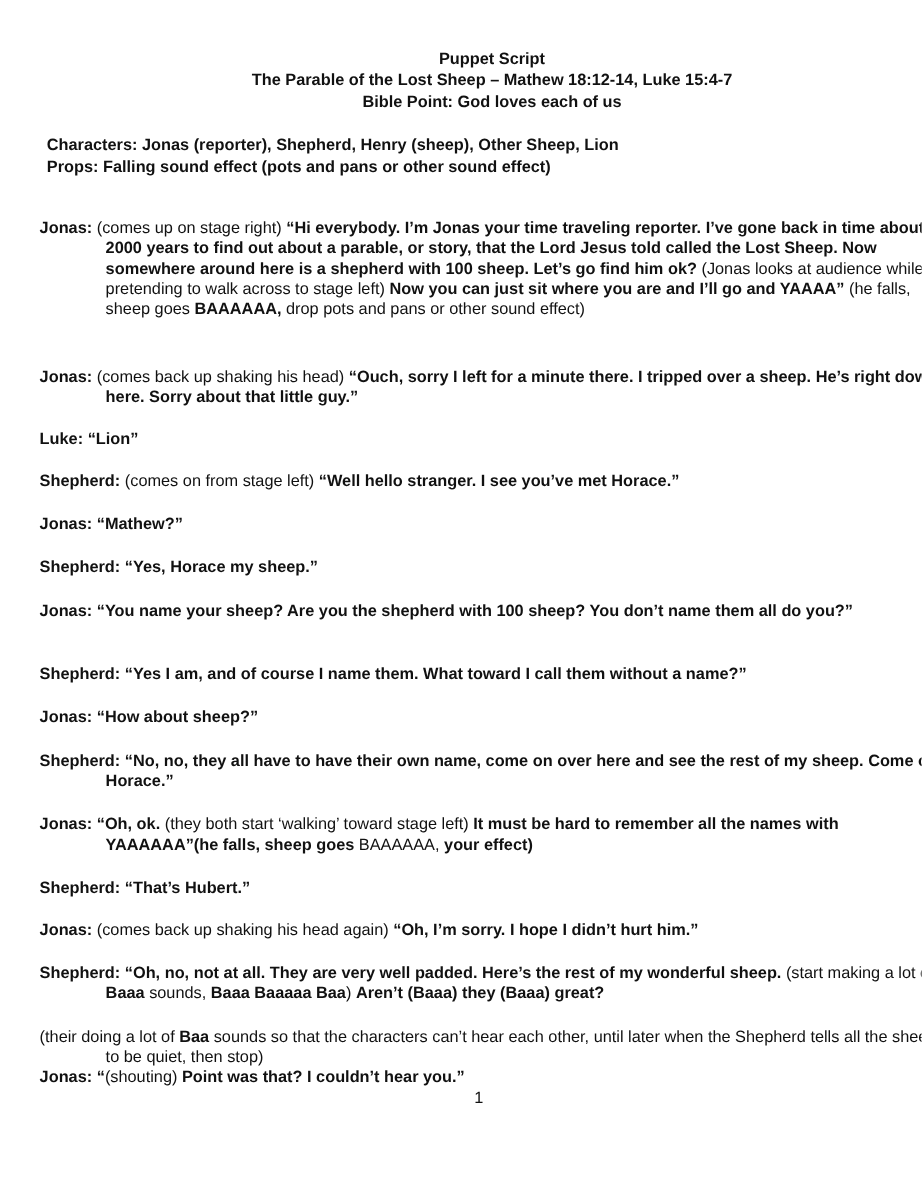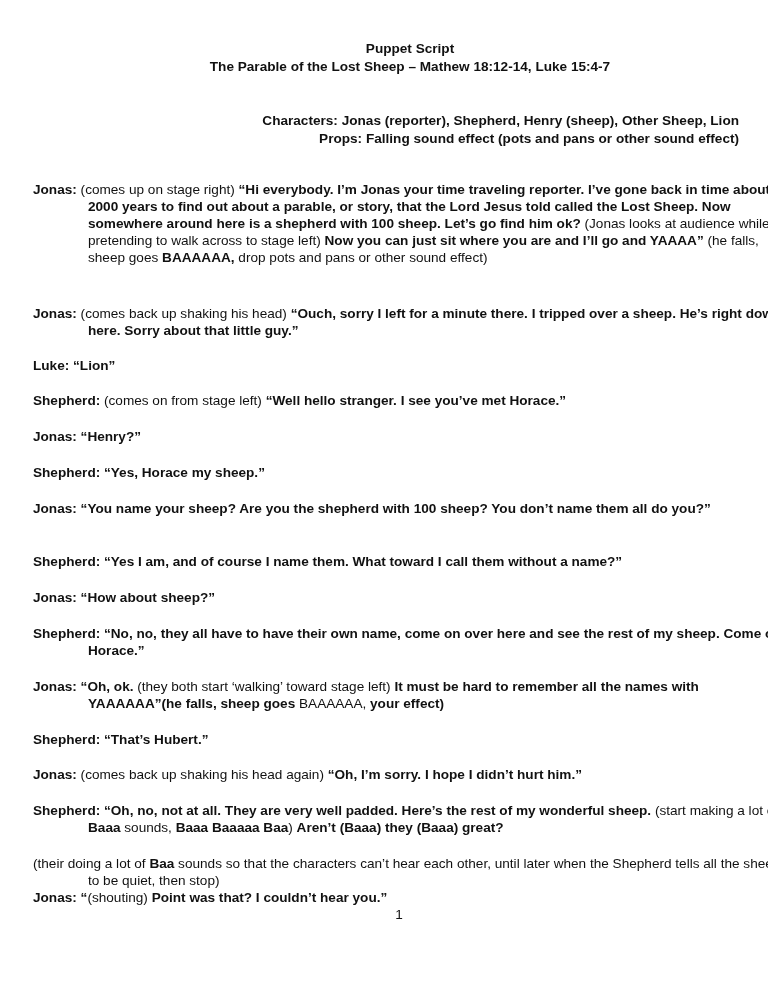--- a/index.html
+++ b/index.html
@@ -38,21 +38,20 @@
   }
   .meta {
     position: absolute;
     left: 39px;
     top: 112px;
     width: 700px;
   }
   .meta div {
     height: 18px;
     line-height: 18px;
-    text-align: right;
   }
   .b { font-weight: bold; }
   .n { font-weight: normal; }
   .para {
     position: absolute;
     left: 33px;
     width: 700px;
     padding-left: 55px;
     text-indent: -55px;
     line-height: 17px;
@@ -68,32 +67,33 @@
   }
 </style>
 </head>
 <body>
 
 <div class="page">
 
   <div class="header">
     <div>Puppet Script</div>
     <div>The Parable of the Lost Sheep – Mathew 18:12-14, Luke 15:4-7</div>
+    <div>Bible Point: God loves each of us</div>
   </div>
 
   <div class="meta">
     <div class="b">Characters: Jonas (reporter), Shepherd, Henry (sheep), Other Sheep, Lion</div>
     <div class="b">Props: Falling sound effect (pots and pans or other sound effect)</div>
   </div>
 
   <div class="para" style="top:181px"><span class="b">Jonas:</span><span class="n"> (comes up on stage right) </span><span class="b">“Hi everybody.  I’m Jonas your time traveling reporter.  I’ve gone back in time about 2000 years to find out about a parable, or story, that the Lord Jesus told called the Lost Sheep.  Now somewhere around here is a shepherd with 100 sheep.  Let’s go find him ok?</span><span class="n">  (Jonas looks at audience while pretending to walk across to stage left) </span><span class="b"> Now you can just sit where you are and I’ll go and YAAAA”</span><span class="n"> (he falls, sheep goes </span><span class="b">BAAAAAA,</span><span class="n"> drop pots and pans or other sound effect)</span></div>
   <div class="para" style="top:305px"><span class="b">Jonas:</span><span class="n"> (comes back up shaking his head) </span><span class="b">“Ouch, sorry I left for a minute there.  I tripped over a sheep.  He’s right down here.  Sorry about that little guy.”</span></div>
   <div class="para" style="top:357px"><span class="b">Luke:</span><span class="b"> “Lion”</span></div>
   <div class="para" style="top:392px"><span class="b">Shepherd:</span><span class="n"> (comes on from stage left) </span><span class="b">“Well hello stranger.  I see you’ve met Horace.”</span></div>
-  <div class="para" style="top:428px"><span class="b">Jonas:</span><span class="b">  “Henry?”</span></div>
+  <div class="para" style="top:428px"><span class="b">Jonas:</span><span class="b">  “Mathew?”</span></div>
   <div class="para" style="top:464px"><span class="b">Shepherd:</span><span class="b"> “Yes, Horace my sheep.”</span></div>
   <div class="para" style="top:500px"><span class="b">Jonas:</span><span class="b">  “You name your sheep?  Are you the shepherd with 100 sheep?  You don’t name them all do you?”</span></div>
   <div class="para" style="top:553px"><span class="b">Shepherd:</span><span class="b"> “Yes I am, and of course I name them.  What toward I call them without a name?”</span></div>
   <div class="para" style="top:589px"><span class="b">Jonas:</span><span class="b">  “How about sheep?”</span></div>
   <div class="para" style="top:625px"><span class="b">Shepherd:</span><span class="b"> “No, no, they all have to have their own name, come on over here and see the rest of my sheep.  Come on Horace.”</span></div>
   <div class="para" style="top:678px"><span class="b">Jonas:</span><span class="b">  “Oh, ok.</span><span class="n">  (they both start ‘walking’ toward stage left) </span><span class="b">It must be hard to remember all the names with YAAAAAA”(he falls, sheep goes </span><span class="n">BAAAAAA, </span><span class="b">your effect)</span></div>
   <div class="para" style="top:731px"><span class="b">Shepherd:</span><span class="b"> “That’s Hubert.”</span></div>
   <div class="para" style="top:766px"><span class="b">Jonas:</span><span class="n"> (comes back up shaking his head again) </span><span class="b">“Oh, I’m sorry.  I hope I didn’t hurt him.”</span></div>
   <div class="para" style="top:802px"><span class="b">Shepherd:</span><span class="b"> “Oh, no, not at all.  They are very well padded.  Here’s the rest of my wonderful sheep.</span><span class="n"> (start making a lot of </span><span class="b">Baaa</span><span class="n"> sounds, </span><span class="b">Baaa Baaaaa  Baa</span><span class="n">) </span><span class="b">Aren’t (Baaa) they (Baaa) great?</span></div>
   <div class="para" style="top:855px"><span class="n">(their doing a lot of </span><span class="b">Baa</span><span class="n"> sounds so that the characters can’t hear each other, until later when the Shepherd tells all the sheep to be quiet, then stop)</span></div>

